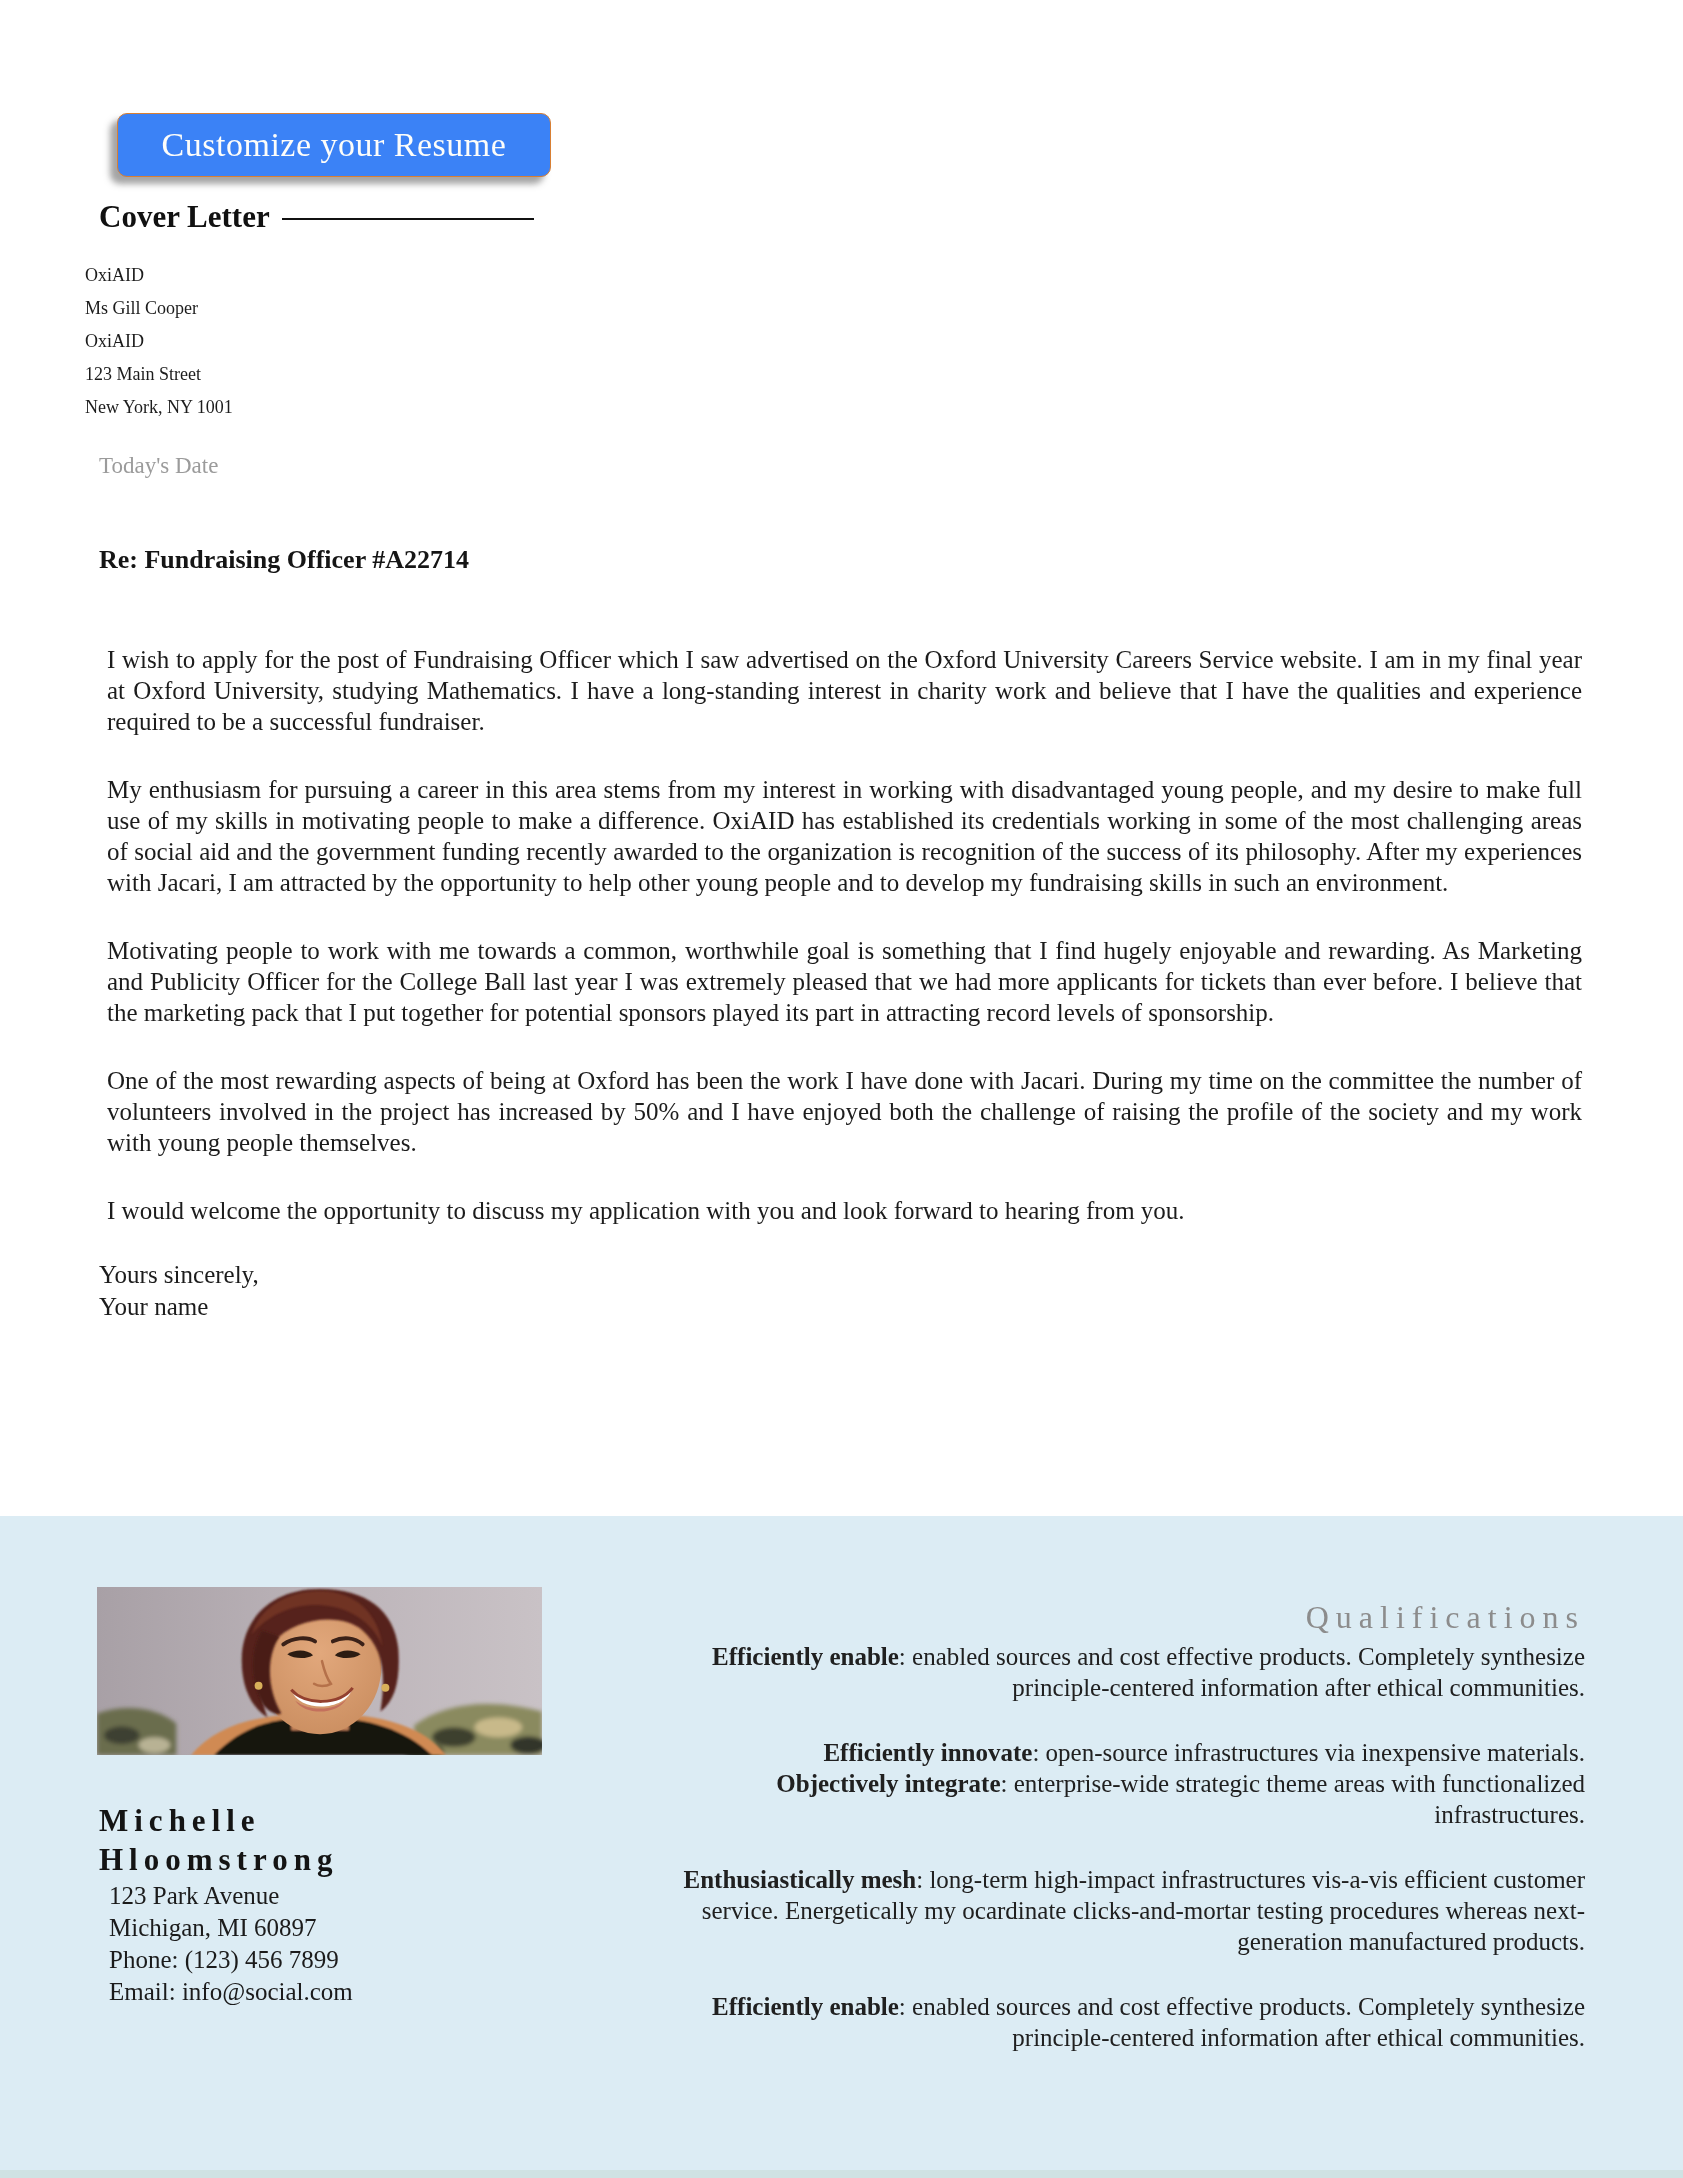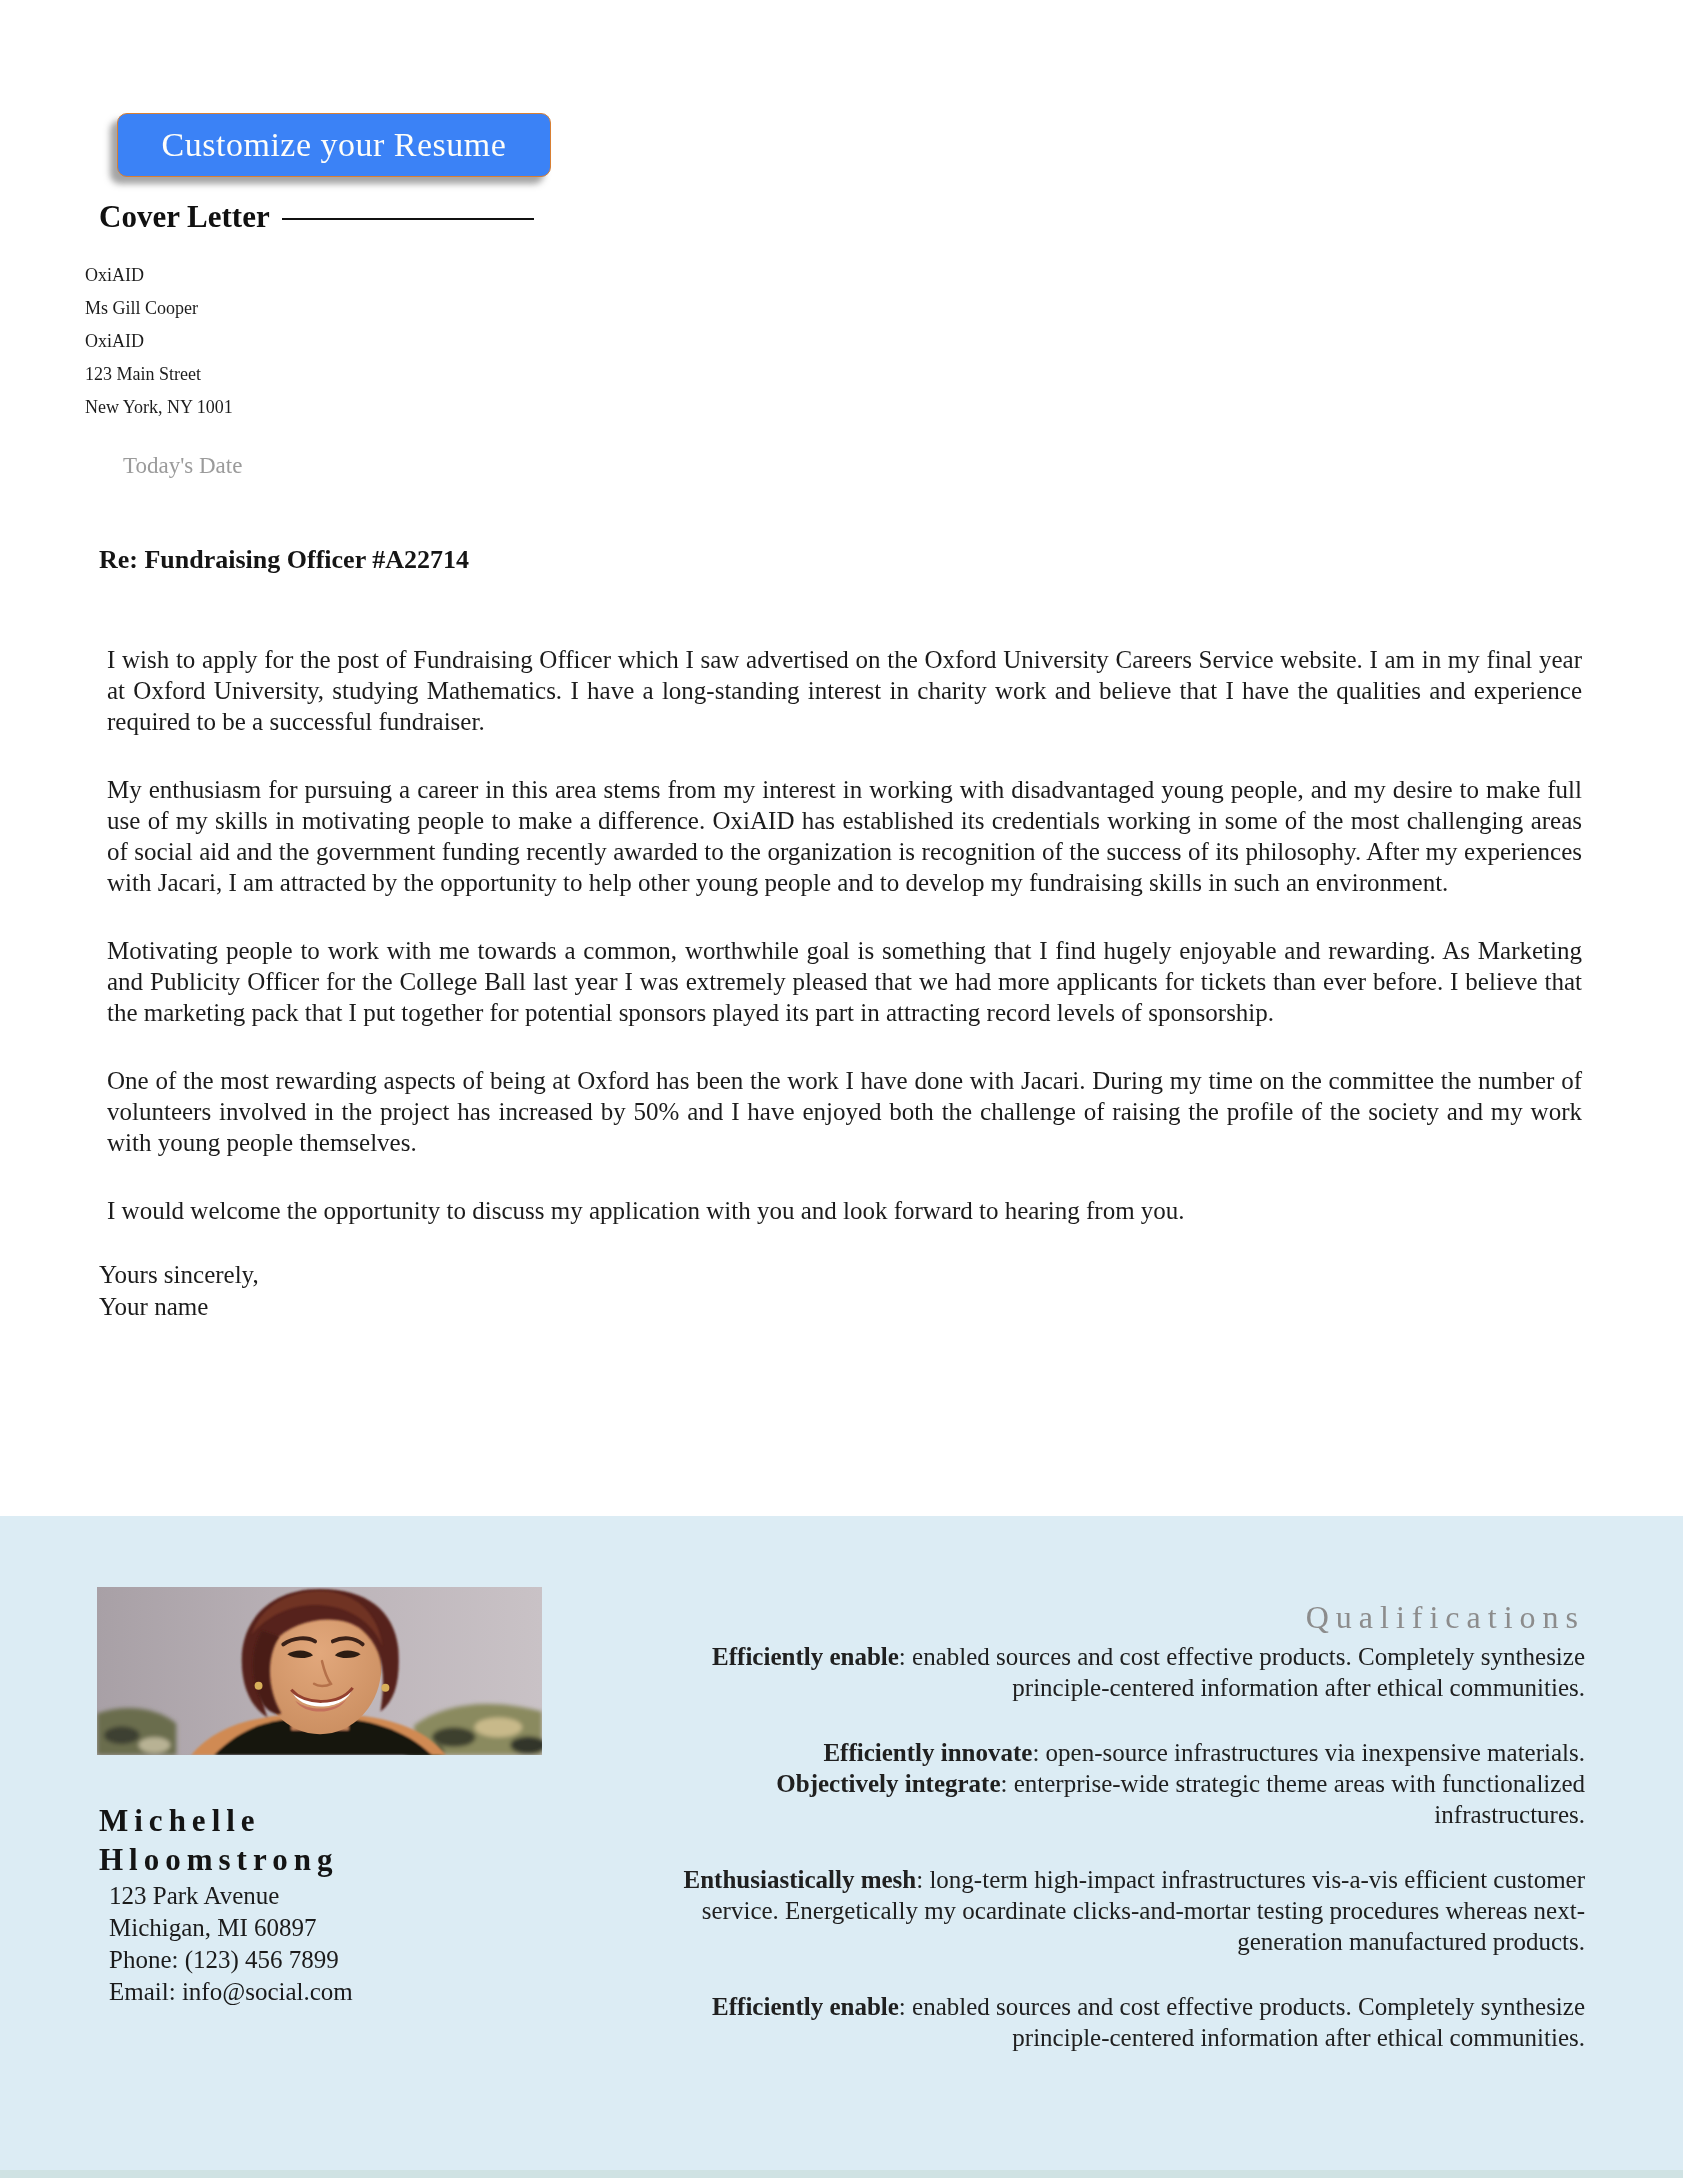--- a/index.html
+++ b/index.html
@@ -19,21 +19,21 @@
   
   .section-heading-row{
     position:absolute;left:99px;top:201px;display:flex;align-items:center;
   }
   .section-heading{
     font-size:31px;font-weight:bold;color:#111;line-height:1;white-space:nowrap;
   }
   .heading-rule{width:252px;height:2px;background:#111;margin-left:12px;margin-top:4px;}
   
   .recipient{position:absolute;left:85px;top:259px;font-size:18px;line-height:33px;color:#1c1c1c;}
-  .date-line{position:absolute;left:99px;top:453px;font-size:23px;color:#9b9b9b;margin-left:24px;}
+  .date-line{position:absolute;left:99px;top:453px;font-size:23px;color:#9b9b9b;}
   .subject-line{position:absolute;left:99px;top:545px;font-size:26px;font-weight:bold;color:#151515;}
   
   .letter-body{position:absolute;left:99px;top:644px;width:1483px;font-size:25px;line-height:31px;color:#1c1c1c;}
   .letter-body p{margin:0 0 37px 8px;text-align:justify;}
   .letter-body p.last-para{margin-bottom:33px;}
   .closing{font-size:25px;line-height:32px;}
   
   .footer{position:absolute;left:0;top:1516px;width:1683px;height:662px;background:#dcecf4;}
   .footer-strip{position:absolute;left:0;bottom:0;width:100%;height:8px;background:#cfe2e3;}
   .profile-photo{position:absolute;left:97px;top:71px;width:445px;height:168px;display:block;}

